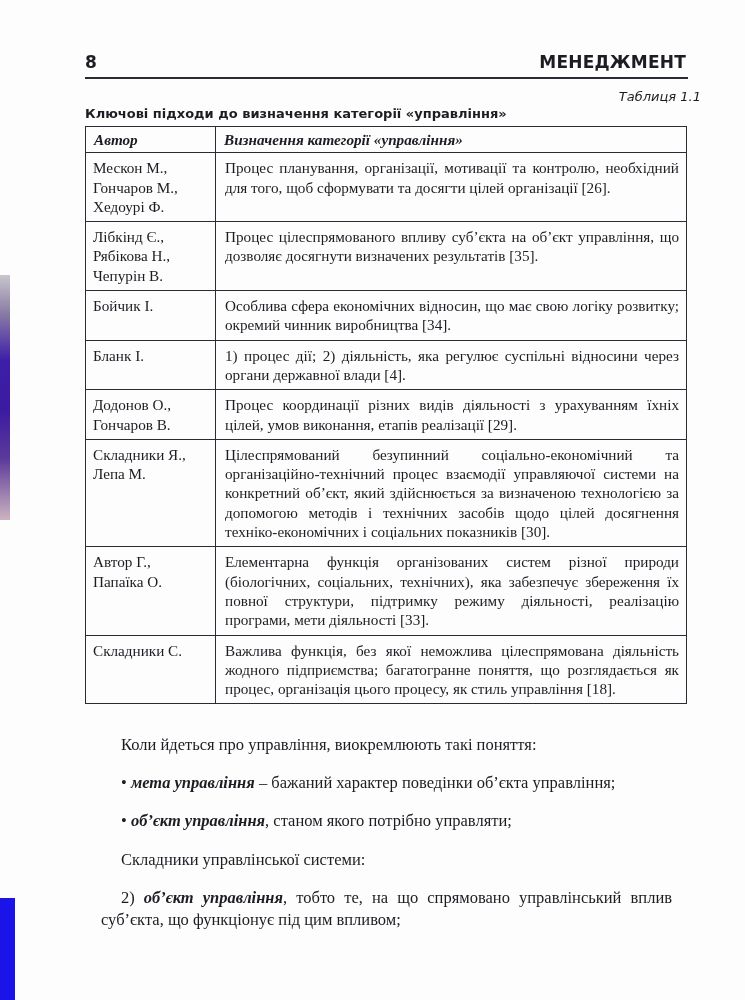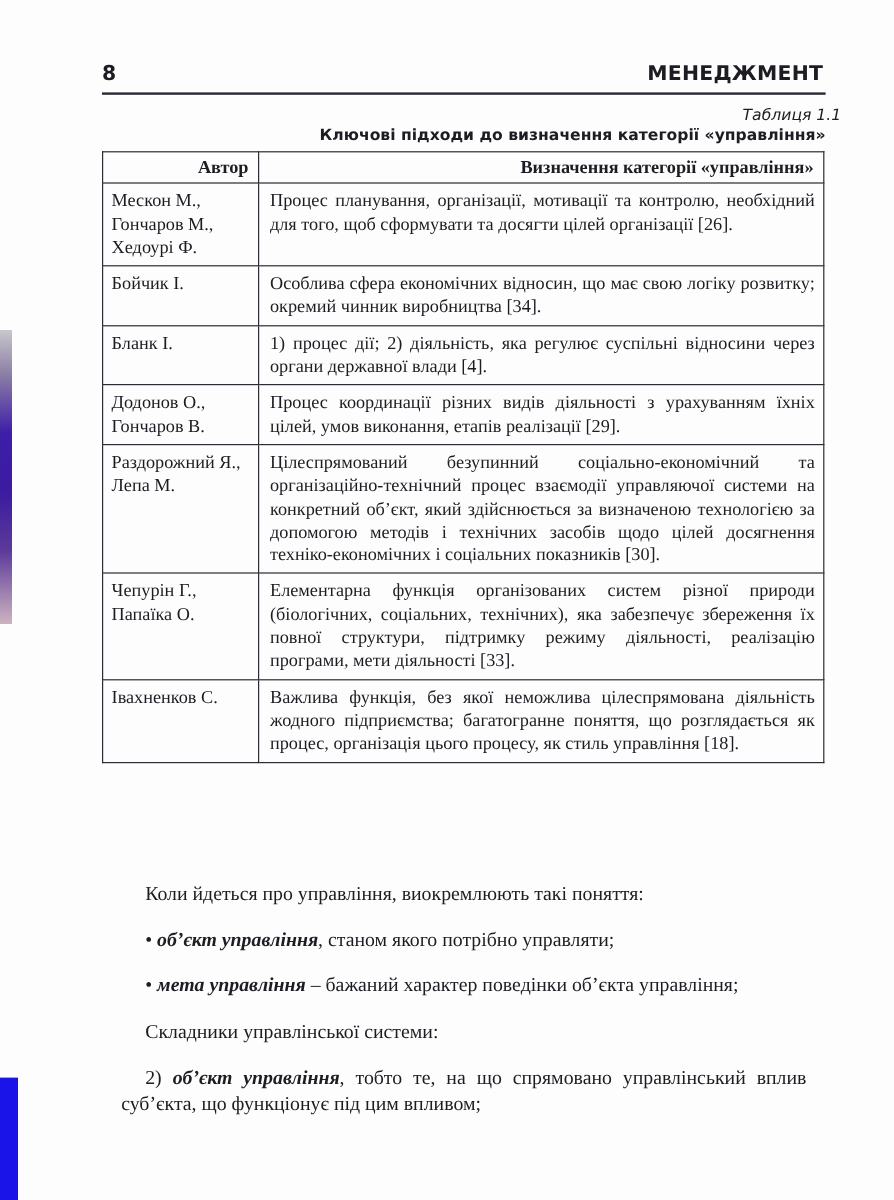--- a/index.html
+++ b/index.html
@@ -59,21 +59,21 @@
       top: 89px;
       font-family: "DejaVu Sans", sans-serif;
       font-style: italic;
       font-size: 13px;
     }
     .table-caption {
       position: absolute;
       left: 85px;
       width: 603px;
       top: 106px;
-      text-align: right;
+      text-align: left;
       font-family: "DejaVu Sans", sans-serif;
       font-weight: bold;
       font-size: 13px;
     }
     table.defs {
       position: absolute;
       left: 85px;
       top: 126px;
       width: 602px;
       border-collapse: collapse;
@@ -81,24 +81,25 @@
       font-size: 15.2px;
       line-height: 19.3px;
     }
     table.defs th, table.defs td {
       border: 1.5px solid #2b2b33;
       vertical-align: top;
       padding: 3px 8px 5px 8px;
     }
     table.defs th {
       font-weight: bold;
-      text-align: right;
+      text-align: left;
       height: 18px;
       padding-top: 3px;
       padding-bottom: 3px;
+      font-style: italic;
     }
     table.defs td.author {
       width: 114px;
       padding-left: 7px;
       padding-top: 5px;
     }
     table.defs td.definition {
       text-align: justify;
       padding-left: 9px;
       padding-right: 7px;
@@ -148,68 +149,76 @@
     <tr>
       <td class="author">
         <div>Мескон М.,</div>
         <div>Гончаров М.,</div>
         <div>Хедоурі Ф.</div>
       </td>
       <td class="definition">Процес планування, організації, мотивації та контролю, необхідний для того, щоб сформувати та досягти цілей організації [26].</td>
     </tr>
     <tr>
       <td class="author">
+        <div>Лібкінд Є.,</div>
+        <div>Рябікова Н.,</div>
+        <div>Чепурін В.</div>
+      </td>
+      <td class="definition">Процес цілеспрямованого впливу суб’єкта на об’єкт управління, що дозволяє досягнути визначених результатів [35].</td>
+    </tr>
+    <tr>
+      <td class="author">
         <div>Бойчик І.</div>
       </td>
       <td class="definition">Особлива сфера економічних відносин, що має свою логіку розвитку; окремий чинник виробництва [34].</td>
     </tr>
     <tr>
       <td class="author">
         <div>Бланк І.</div>
       </td>
       <td class="definition">1) процес дії; 2) діяльність, яка регулює суспільні відносини через органи державної влади [4].</td>
     </tr>
     <tr>
       <td class="author">
         <div>Додонов О.,</div>
         <div>Гончаров В.</div>
       </td>
       <td class="definition">Процес координації різних видів діяльності з урахуванням їхніх цілей, умов виконання, етапів реалізації [29].</td>
     </tr>
     <tr>
       <td class="author">
-        <div>Раздорожний Я.,</div>
+        <div>Складники Я.,</div>
         <div>Лепа М.</div>
       </td>
       <td class="definition">Цілеспрямований безупинний соціально-економічний та організаційно-технічний процес взаємодії управляючої системи на конкретний об’єкт, який здійснюється за визначеною технологією за допомогою методів і технічних засобів щодо цілей досягнення техніко-економічних і соціальних показників [30].</td>
     </tr>
     <tr>
       <td class="author">
-        <div>Чепурін Г.,</div>
+        <div>Автор Г.,</div>
         <div>Папаїка О.</div>
       </td>
       <td class="definition">Елементарна функція організованих систем різної природи (біологічних, соціальних, технічних), яка забезпечує збереження їх повної структури, підтримку режиму діяльності, реалізацію програми, мети діяльності [33].</td>
     </tr>
     <tr>
       <td class="author">
-        <div>Івахненков С.</div>
+        <div>Складники С.</div>
       </td>
       <td class="definition">Важлива функція, без якої неможлива цілеспрямована діяльність жодного підприємства; багатогранне поняття, що розглядається як процес, організація цього процесу, як стиль управління [18].</td>
     </tr>
   </tbody>
 </table>
 
 <section class="body-text">
   <p>Коли йдеться про управління, виокремлюють такі поняття:</p>
   <p>
     <span>•</span>
-    <span class="term">об’єкт управління</span><span>, станом якого потрібно управляти;</span>
+    <span class="term">мета управління</span><span> – бажаний характер поведінки об’єкта управління;</span>
   </p>
   <p>
     <span>•</span>
-    <span class="term">мета управління</span><span> – бажаний характер поведінки об’єкта управління;</span>
+    <span class="term">об’єкт управління</span><span>, станом якого потрібно управляти;</span>
   </p>
   <p>Складники управлінської системи:</p>
   <p>
     <span>2)</span>
     <span class="term">об’єкт управління</span><span>, тобто те, на що спрямовано управлінський вплив суб’єкта, що функціонує під цим впливом;</span>
   </p>
 </section>
 
 </body></html>

